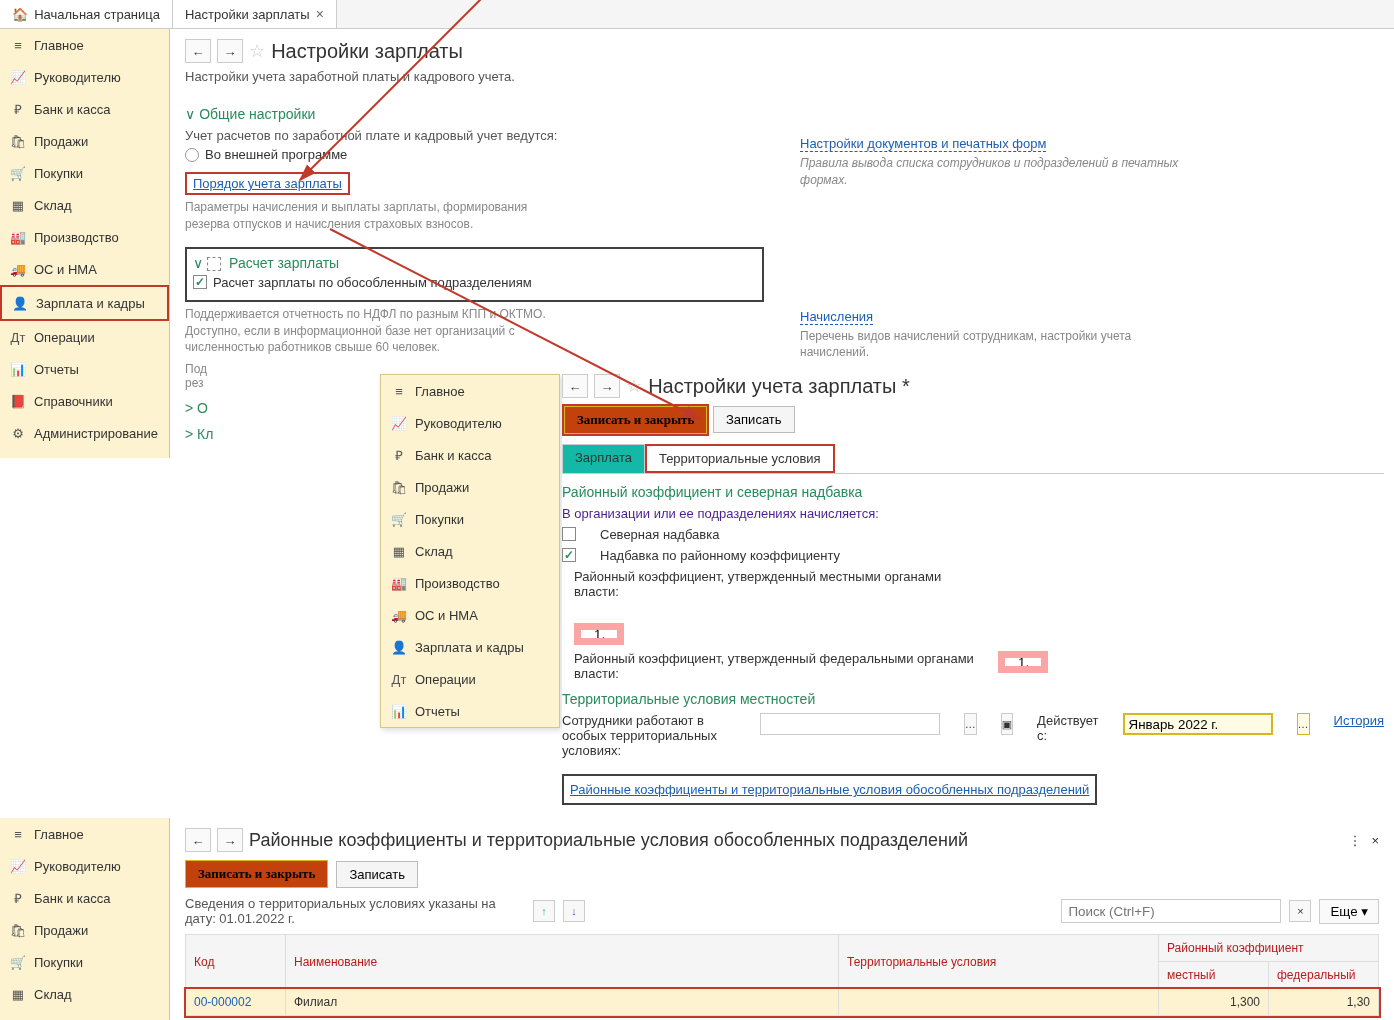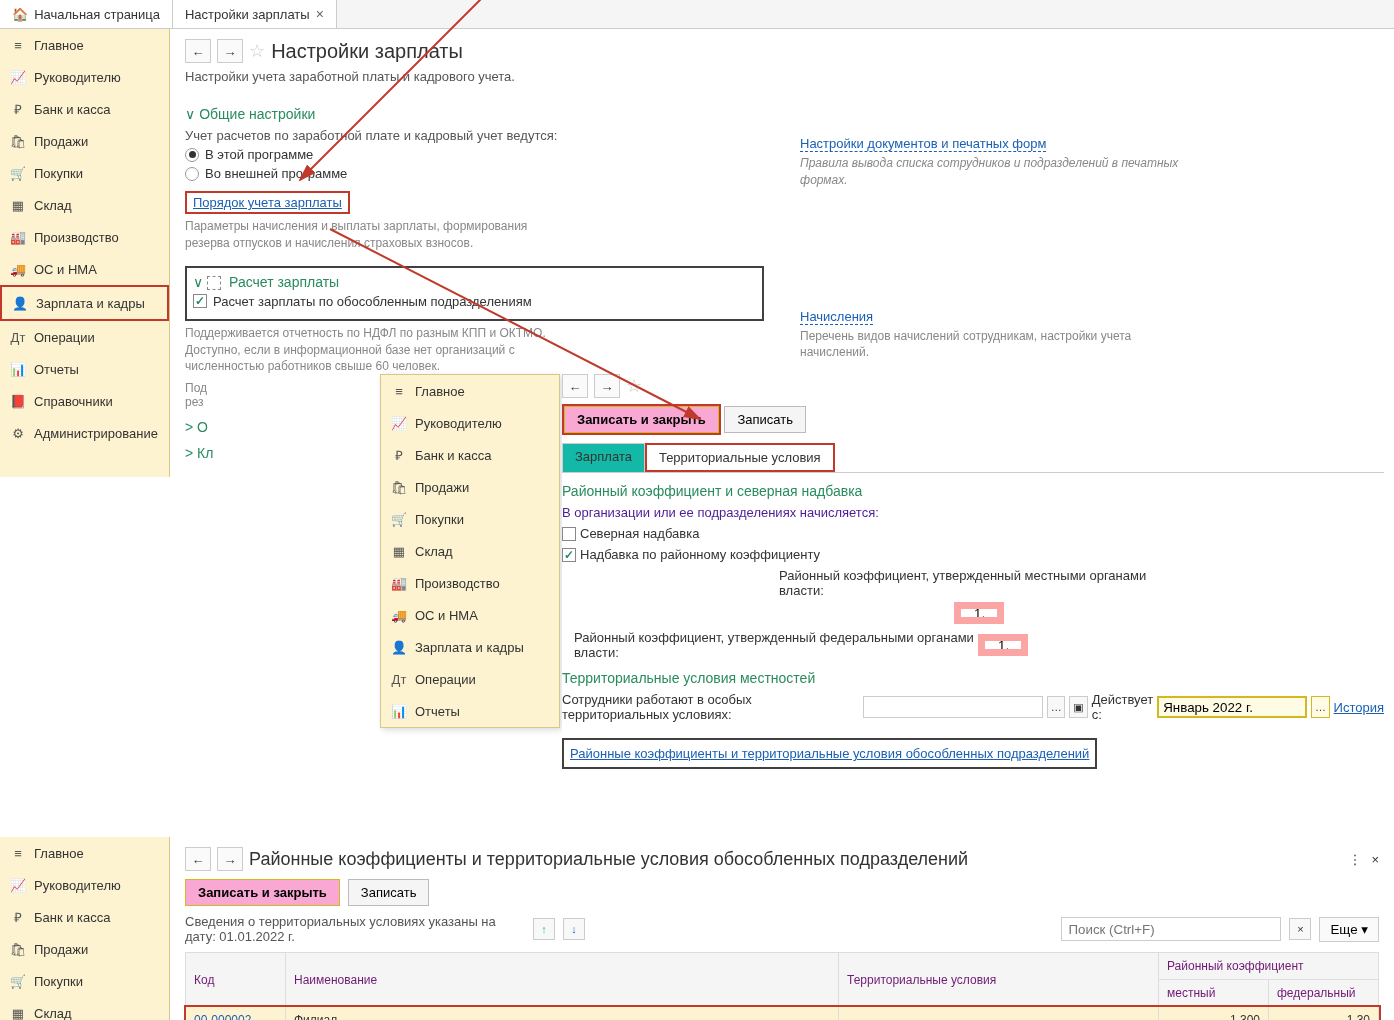--- a/index.html
+++ b/index.html
@@ -38,41 +38,41 @@
 .red-box { border: 2px solid #c0392b; padding: 2px 6px; display: inline-block; }
 .red-box-block { border: 2px solid #404040; padding: 6px; }
 .checkbox { width: 14px; height: 14px; border: 1px solid #888; display: inline-flex; align-items: center; justify-content: center; vertical-align: middle; }
 .checkbox.checked { color: #2a8b5e; }
 .checkbox.checked::after { content: "✓"; font-size: 12px; font-weight: bold; }
 
 .popup-sidebar { position: absolute; left: 210px; top: 345px; width: 180px; background: #fdf3d0; border: 1px solid #d4c88a; box-shadow: 2px 2px 6px rgba(0,0,0,0.15); }
 
 .form-panel { position: absolute; left: 392px; top: 345px; right: 10px; background: #fff; }
 .btn { padding: 5px 12px; border: 1px solid #bbb; background: #f5f5f5; cursor: pointer; font-size: 13px; }
-.btn.primary { background: #f9a8d4; border-color: #d4b820; font-weight: bold; }
+.btn.primary { background: #c2410c; border-color: #d4b820; font-weight: bold; font-family: Liberation Serif, serif; }
 .tab-strip { display: flex; border-bottom: 1px solid #ccc; margin: 8px 0; }
 .tab-item { padding: 5px 12px; border: 1px solid #ccc; border-bottom: none; background: #14b8a6; cursor: pointer; }
 .tab-item.active { background: #fff; }
 .tab-item.red { border: 2px solid #c0392b; }
 .green-head { color: #2a8b5e; font-size: 14px; margin: 10px 0 6px; }
-.field-row { display: flex; align-items: center; gap: 4px; margin: 6px 0; }
+.field-row { display: flex; align-items: flex-start; gap: 24px; margin: 6px 0; }
 .input-sm { width: 50px; height: 22px; border: 7px solid #fca5a5; padding: 2px 13px; text-align: right; }
 .input-md { width: 180px; height: 22px; border: 1px solid #ccc; padding: 2px 4px; }
 .lookup-btn { width: 22px; height: 22px; border: 1px solid #ccc; background: #f8f8f8; display: inline-flex; align-items: center; justify-content: center; cursor: pointer; font-size: 11px;}
 .date-input { width: 150px; height: 22px; border: 2px solid #d4b820; background: #fffbe5; padding: 2px 4px; }
 
 .bottom-section { margin-top: 360px; display: flex; }
 .bottom-content { flex: 1; padding: 10px 15px; }
 .toolbar-row { display: flex; align-items: center; gap: 8px; margin: 8px 0; }
 .search-box { width: 220px; height: 24px; border: 1px solid #ccc; padding: 2px 6px; color: #aaa; }
 .more-btn { padding: 4px 10px; border: 1px solid #ccc; background: #fafafa; cursor: pointer; }
 
 table.grid { width: 100%; border-collapse: collapse; }
 table.grid th, table.grid td { border: 1px solid #ddd; padding: 6px 8px; text-align: left; font-size: 12px; }
-table.grid th { background: #f5f5f5; font-weight: normal; color: #701a75; }
+table.grid th { background: #f5f5f5; font-weight: normal; color: #b91c1c; }
 table.grid tr.hl td { background: #fdf3d0; }
 table.grid tr.hl { outline: 2px solid #c0392b; }
 .num { text-align: right !important; }
 
 .arrow-svg { position: absolute; pointer-events: none; }
 .more-icons { margin-left: auto; display: flex; gap: 10px; }
 </style>
 </head>
 <body>
 
@@ -151,24 +151,20 @@
       <span class="star">☆</span>
       <h1 class="page-title">Настройки зарплаты</h1>
     </div>
     <div class="subtitle">Настройки учета заработной платы и кадрового учета.</div>
 
     <div class="two-col">
       <div class="col">
         <div class="section-header">Общие настройки</div>
         <div style="color:#555;">Учет расчетов по заработной плате и кадровый учет ведутся:</div>
         <div class="radio-row">
-          <span class="radio checked"></span>
-          <span>В этой программе</span>
-        </div>
-        <div class="radio-row">
           <span class="radio"></span>
           <span>Во внешней программе</span>
         </div>
         <div style="margin-top:10px;">
           <span class="red-box"><a class="link">Порядок учета зарплаты</a></span>
         </div>
         <div class="help-text" style="margin-top:4px;">Параметры начисления и выплаты зарплаты, формирования резерва отпусков и начисления страховых взносов.</div>
 
         <div class="red-box-block" style="margin-top:14px;">
           <div class="section-header" style="margin:0 0 4px;">
@@ -245,20 +241,21 @@
           <span class="side-icon">📊</span>
           <span>Отчеты</span>
         </div>
       </div>
 
     <div class="form-panel">
       <div class="nav-row">
         <span class="nav-btn">←</span>
         <span class="nav-btn">→</span>
         <span class="star">☆</span>
+        <h1 class="page-title">Настройки учета зарплаты *</h1>
       </div>
       <div>
         <span class="red-box" style="padding:0;">
           <button class="btn primary">Записать и закрыть</button>
         </span>
         <button class="btn">Записать</button>
       </div>
       <div class="tab-strip">
         <div class="tab-item">Зарплата</div>
         <div class="tab-item active red">Территориальные условия</div>

